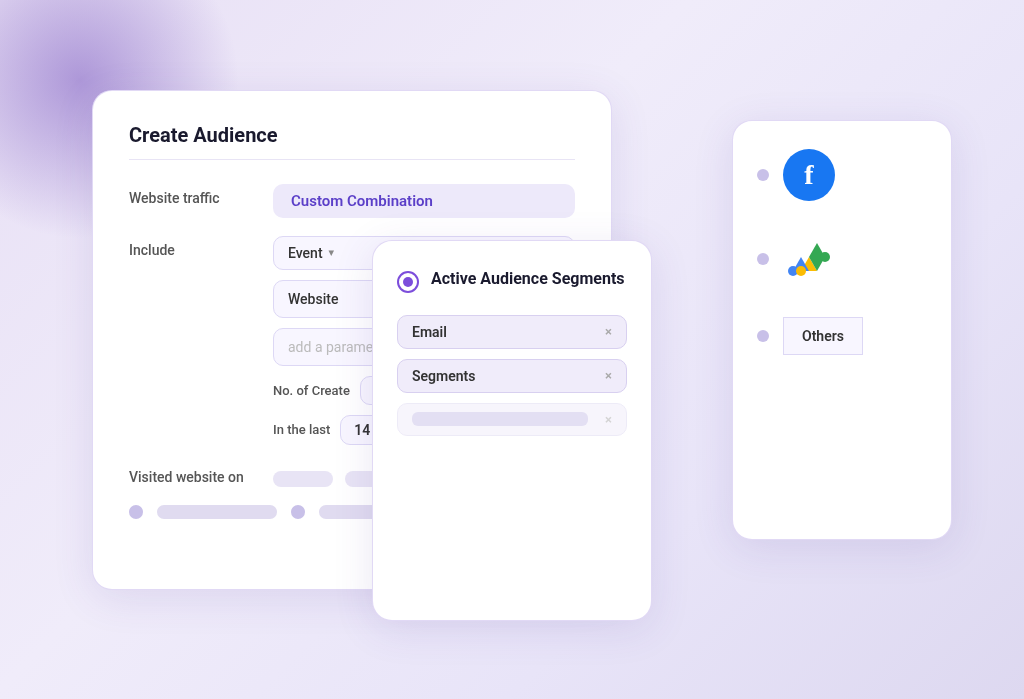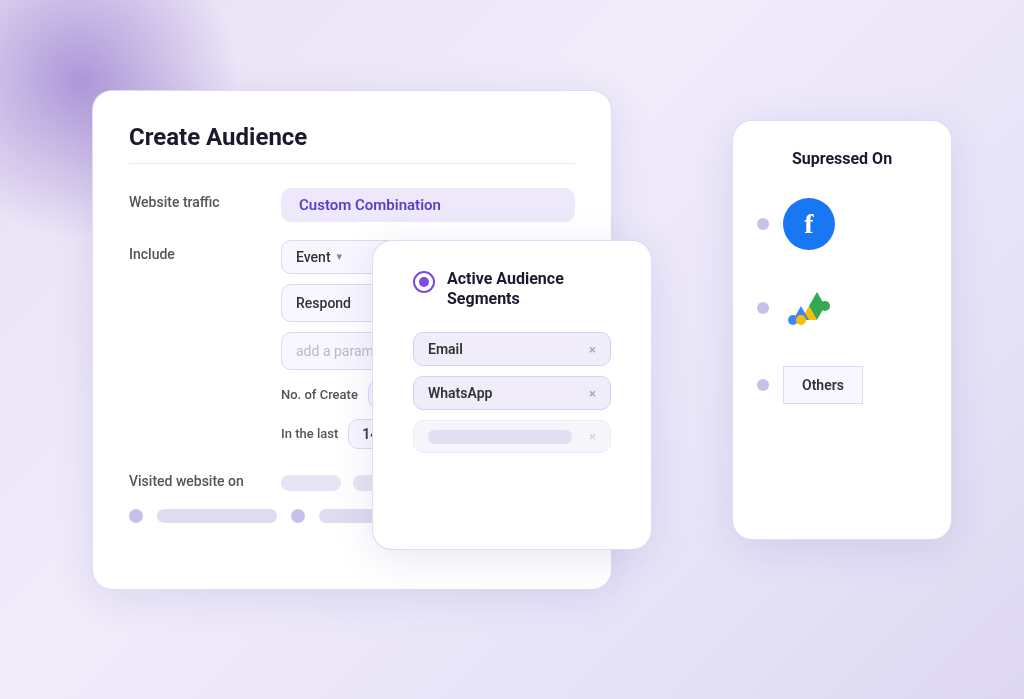--- a/index.html
+++ b/index.html
@@ -45,38 +45,38 @@
     .card-main {
       left: 30px;
       top: 30px;
       width: 520px;
       height: 500px;
       padding: 32px 36px;
       border: 1.5px solid rgba(180, 160, 230, 0.4);
     }
 
     .card-title {
-      font-size: 24px;
+      font-size: 20px;
       font-weight: 700;
       color: #1a1a2e;
       margin-bottom: 12px;
     }
 
     .card-divider {
       width: 100%;
       height: 1px;
       background: #e8e4f5;
       margin-bottom: 24px;
     }
 
     .form-row {
       display: flex;
       align-items: flex-start;
       margin-bottom: 18px;
-      gap: 32px;
+      gap: 24px;
     }
 
     .form-label {
       font-size: 14px;
       color: #555;
       min-width: 120px;
       padding-top: 6px;
       font-weight: 500;
     }
 
@@ -203,24 +203,25 @@
     }
 
     .bar-long { width: 120px; }
     .bar-mid { width: 80px; }
 
     
     .card-segments {
       left: 310px;
       top: 180px;
       width: 280px;
-      height: 310px;
-      padding: 28px 40px;
+      height: 381px;
+      padding: 28px 24px;
       border: 1.5px solid rgba(180, 160, 230, 0.4);
       z-index: 2;
+      text-align: right;
     }
 
     .segments-header {
       display: flex;
       align-items: flex-start;
       gap: 12px;
       margin-bottom: 22px;
     }
 
     .radio-outer {
@@ -382,21 +383,21 @@
     <div class="form-row">
       <div class="form-label">Include</div>
       <div class="form-content">
 
         <div class="select-box">
           <span>Event</span>
           <span class="select-arrow">▾</span>
         </div>
 
         <div class="input-field">
-          <span>Respond</span>
+          <span>Website</span>
         </div>
 
         <div class="input-field">
           <span class="input-placeholder">add a parameter</span>
         </div>
 
         <div class="events-row">
           <span>No. of Create</span>
           <div class="events-badge">
             <span>At least</span>
@@ -444,33 +445,32 @@
     </div>
 
     
     <div class="segment-tag">
       <span>Email</span>
       <span class="tag-x">×</span>
     </div>
 
     
     <div class="segment-tag">
-      <span>WhatsApp</span>
+      <span>Segments</span>
       <span class="tag-x">×</span>
     </div>
 
     
     <div class="segment-tag segment-tag-disabled">
       <div class="segment-bar-placeholder"></div>
       <span class="tag-x">×</span>
     </div>
   </div>
 
   <div class="card card-suppressed">
-    <div class="suppressed-title">Supressed On</div>
 
     <div class="suppressed-items">
 
       <div class="suppressed-item">
         <div class="connector-dot"></div>
         <div class="icon-facebook">f</div>
       </div>
 
       <div class="suppressed-item">
         <div class="connector-dot"></div>

